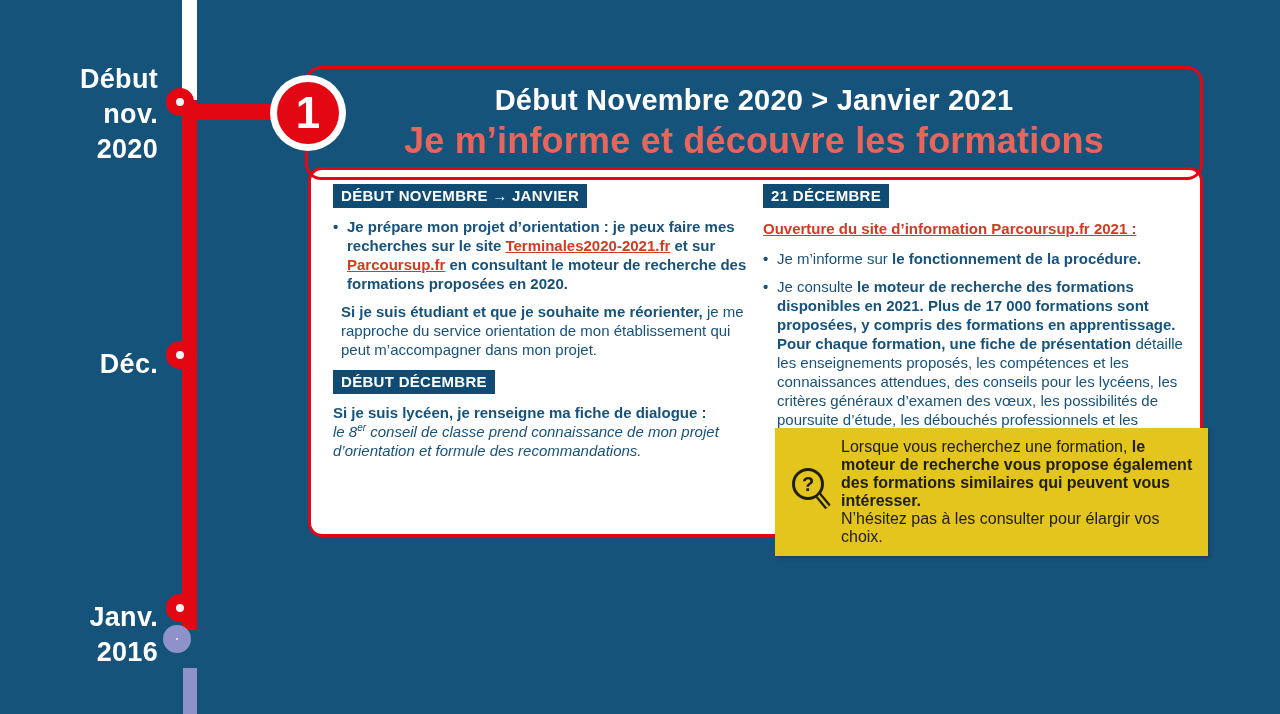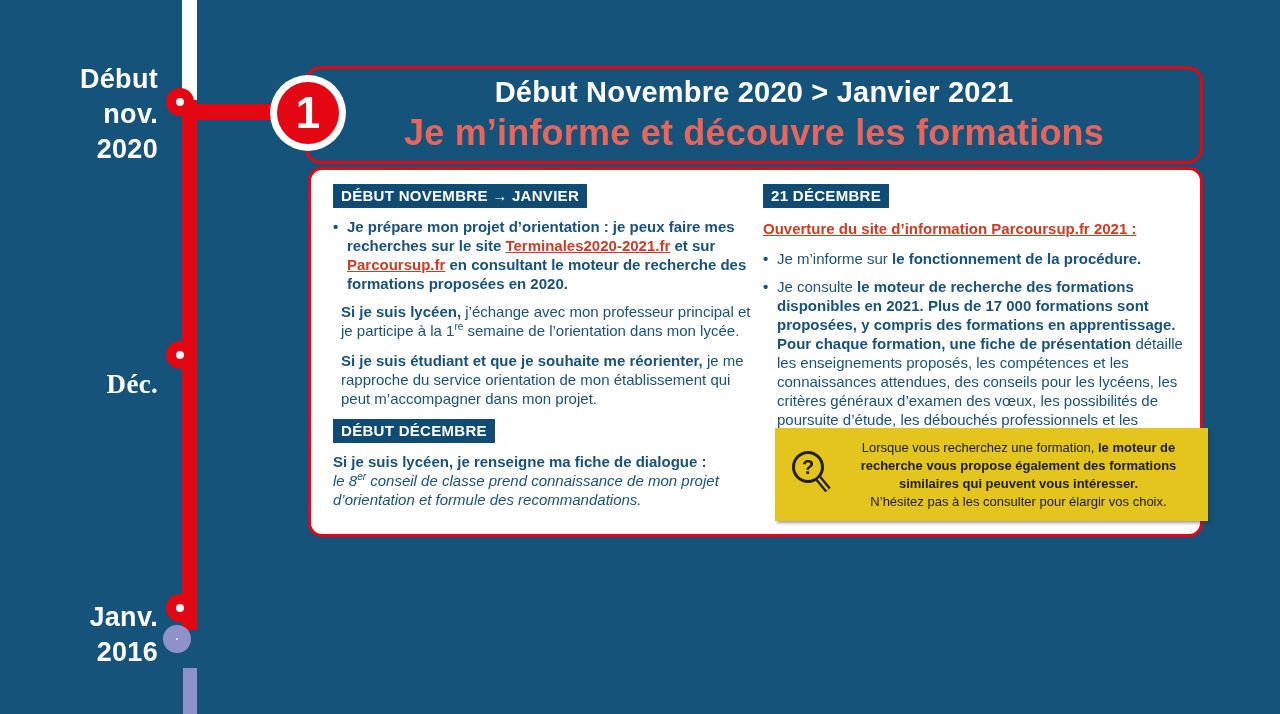--- a/index.html
+++ b/index.html
@@ -30,36 +30,36 @@
   .node-red{width:28px;height:28px;border:10px solid var(--red);}
   .node-nov{left:166px;top:88px;}
   .node-dec{left:166px;top:341px;}
   .node-janv-red{left:166px;top:594px;}
   .node-janv-purple{left:163px;top:625px;width:28px;height:28px;border:13px solid var(--purple);}
   .tl-label{
     position:absolute;left:28px;width:130px;text-align:right;
     color:#fff;font-weight:bold;font-size:27px;line-height:35px;letter-spacing:0.3px;
   }
   .lbl-nov{top:62px;}
-  .lbl-dec{top:367px;font-family:Liberation Serif, serif;}
+  .lbl-dec{top:347px;}
   .lbl-janv{top:600px;}
   .tl-label span{display:block;}
   
   .step-badge{
     position:absolute;left:270px;top:75px;width:76px;height:76px;border-radius:50%;
     background:#fff;z-index:5;display:flex;align-items:center;justify-content:center;
   }
   .step-badge-inner{
     width:62px;height:62px;border-radius:50%;background:var(--red);
     display:flex;align-items:center;justify-content:center;
     color:#fff;font-weight:bold;font-size:44px;line-height:1;
   }
   
   .header-card{
-    position:absolute;left:305px;top:66px;width:898px;height:98px;
+    position:absolute;left:305px;top:66px;width:898px;height:114px;
     border:3.5px solid var(--red);border-radius:16px;
     display:flex;flex-direction:column;align-items:center;justify-content:center;gap:3px;
     z-index:2;
   }
   .header-title{color:#fff;font-weight:bold;font-size:29px;letter-spacing:0.2px;}
   .header-subtitle{color:var(--salmon);font-weight:bold;font-size:36px;letter-spacing:0.2px;}
   
   .content-card{
     position:absolute;left:308px;top:167px;width:895px;height:370px;
     background:#fff;border:3px solid var(--red);border-radius:14px;z-index:1;
@@ -84,21 +84,21 @@
   }
   sup{font-size:10px;line-height:0;}
   .note-post{display:block;}
   
   .note-box{
     position:absolute;left:775px;top:428px;width:433px;min-height:93px;
     background:var(--yellow);z-index:6;display:flex;align-items:center;
     padding:10px 12px 10px 10px;box-shadow:2px 2px 3px rgba(40,40,40,0.45);
   }
   .note-icon{flex:0 0 56px;display:flex;align-items:center;justify-content:center;}
-  .note-text{color:var(--note-text);font-size:13px;line-height:18px;text-align:center;}
+  .note-text{color:var(--note-text);font-size:16px;line-height:18px;}
 </style>
 </head>
 <body>
 
 <div class="stage">
 
   <div class="tl-line tl-white"></div>
   <div class="tl-line tl-red"></div>
   <div class="tl-line tl-purple"></div>
   <div class="tl-connector"></div>
@@ -135,23 +135,20 @@
     <div class="col col-left">
       <span class="section-badge">DÉBUT NOVEMBRE → JANVIER</span>
 
       <div class="bullet">
         <span class="dot">•</span>
         <div>
           <span class="b">Je prépare mon projet d’orientation : je peux faire mes recherches sur le site </span><span class="link">Terminales2020-2021.fr</span><span class="b"> et sur </span><span class="link">Parcoursup.fr</span><span class="b"> en consultant le moteur de recherche des formations proposées en 2020.</span>
         </div>
       </div>
 
-      <p class="para">
-        <span class="b">Si je suis lycéen,</span><span> j’échange avec mon professeur principal et je participe à la 1</span><sup>re</sup><span> semaine de l’orientation dans mon lycée.</span>
-      </p>
 
       <p class="para">
         <span class="b">Si je suis étudiant et que je souhaite me réorienter,</span><span> je me rapproche du service orientation de mon établissement qui peut m’accompagner dans mon projet.</span>
       </p>
 
       <div class="dec-block">
         <span class="section-badge">DÉBUT DÉCEMBRE</span>
         <div class="b">Si je suis lycéen, je renseigne ma fiche de dialogue :</div>
         <div class="dec-italic">
           <span>le 8</span><sup>er</sup><span> conseil de classe prend connaissance de mon projet d’orientation et formule des recommandations.</span>

